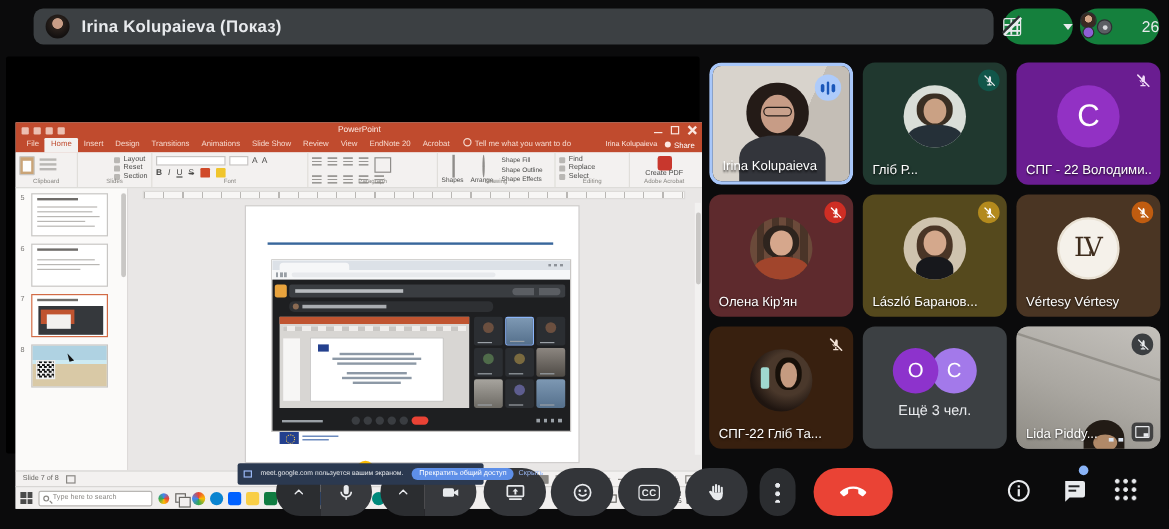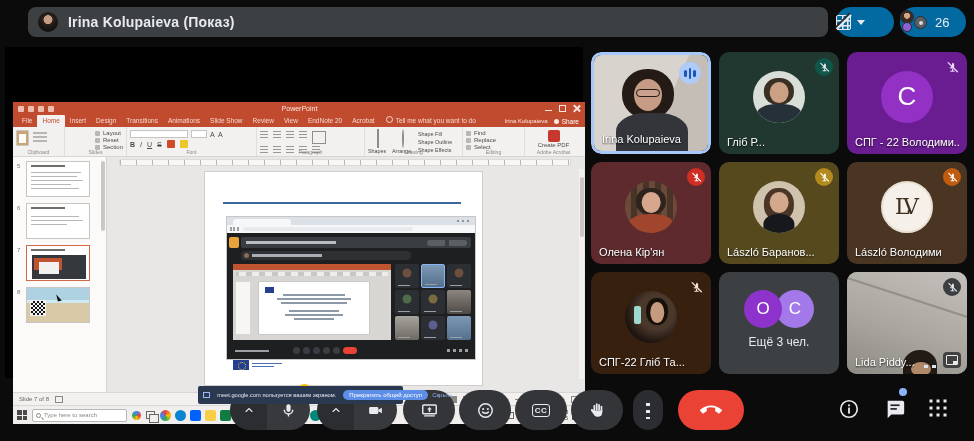--- a/index.html
+++ b/index.html
@@ -7,21 +7,21 @@
   body { font-family:"Liberation Sans", sans-serif; }
   #stage { position:relative; width:974px; height:441px; background:#0b0b0c; overflow:hidden; }
   .abs { position:absolute; }
 
   
   .topbar { left:28px; top:7px; width:800px; height:30px; background:#3c4043; border-radius:8px;
             display:flex; align-items:center; gap:10px; padding:0 10px; }
   .topbar-avatar { width:20px; height:20px; border-radius:50%;
                    background:radial-gradient(circle at 50% 38%, #c89d86 26%, #2a211c 30%, #141110 70%); }
   .topbar-label { color:#e8eaed; font-size:14px; font-weight:bold; letter-spacing:.2px; }
-  .pill { background:#0369a1; border-radius:15px; height:30px; display:flex; align-items:center; justify-content:flex-start; gap:6px; }
+  .pill { background:#15803d; border-radius:15px; height:30px; display:flex; align-items:center; justify-content:space-between; gap:6px; }
   .layout-pill { left:836px; top:7px; width:58px; }
   .grid-ico { position:relative; width:15px; height:15px; }
   .grid-ico .cells { position:absolute; inset:0;
       background-image:linear-gradient(#e8eaed,#e8eaed),linear-gradient(#e8eaed,#e8eaed),linear-gradient(#e8eaed,#e8eaed),linear-gradient(#e8eaed,#e8eaed);
       background-size:100% 1.5px, 100% 1.5px, 1.5px 100%, 1.5px 100%;
       background-position:0 4.5px, 0 9.5px, 4.5px 0, 9.5px 0; background-repeat:no-repeat;
       border:1.5px solid #e8eaed; border-radius:2px; }
   .grid-ico .slash { position:absolute; left:-2px; top:6px; width:20px; height:2px; background:#e8eaed;
       transform:rotate(-45deg); box-shadow:0 -2px 0 #2d2f33; }
   .caret { width:0; height:0; border-left:4px solid transparent; border-right:4px solid transparent; border-top:5px solid #e8eaed; }
@@ -697,21 +697,21 @@
   <div class="abs tile t-laszlo">
     <div class="avcircle" style="background:#f5f1ea; border:2px solid #e8e0d2">
       <span style="font-family:'DejaVu Serif',serif; font-size:22px; letter-spacing:-4px; color:#3f2d1d; padding-right:4px;">LV</span>
     </div>
     <div class="badge" style="background:#c05c10">
       <svg width="11" height="11" viewBox="0 0 24 24">
           <path fill="#fff" d="M12 3a3 3 0 0 1 3 3v5a3 3 0 0 1-5.9.8zM6.3 11h2a4 4 0 0 0 6.9 2.6l1.4 1.4A6 6 0 0 1 13 14.9V18h3v2H8v-2h3v-3.1A6 6 0 0 1 6.3 11z"></path>
           <line x1="4" y1="3" x2="21" y2="20" stroke="#fff" stroke-width="2.4" stroke-linecap="round"></line>
         </svg>
     </div>
-    <div class="tname">László Володими</div>
+    <div class="tname">Vértesy Vértesy</div>
   </div>
 
   <div class="abs tile t-glib">
     <div class="avcircle" style="background:radial-gradient(circle at 60% 40%, #4a382b 0 40%, #1f1510 70%)">
       <div class="pav">
         <span class="hair" style="background:#171009;left:62%;width:42%"></span>
         <span class="face" style="background:#c59b80;left:62%;width:26%"></span>
         <span style="position:absolute;left:18%;top:30%;width:12%;height:34%;background:#9fd8cf;border-radius:2px;"></span>
       </div>
     </div>

